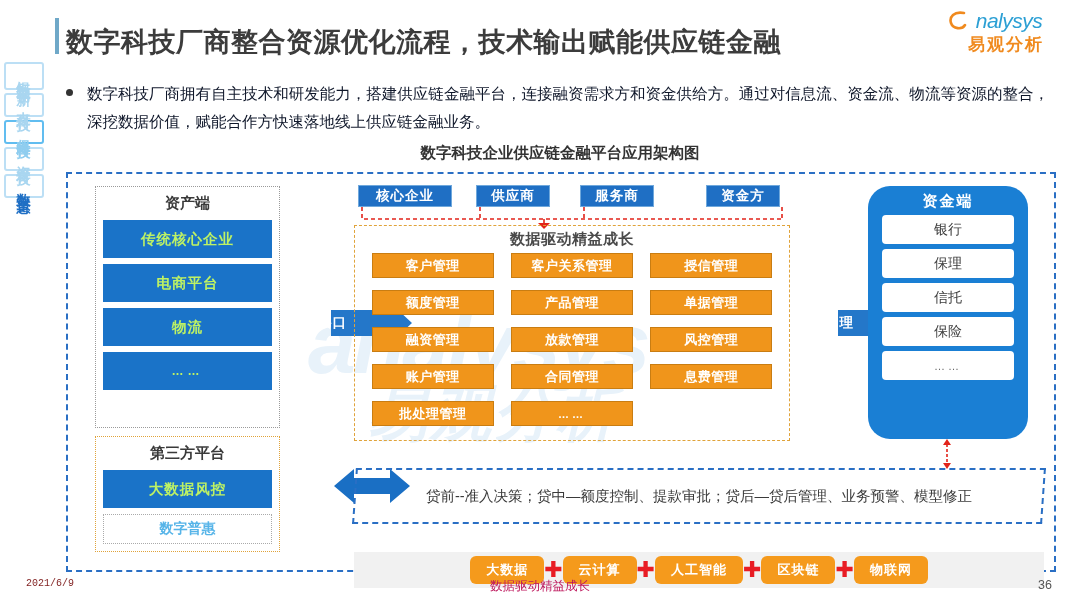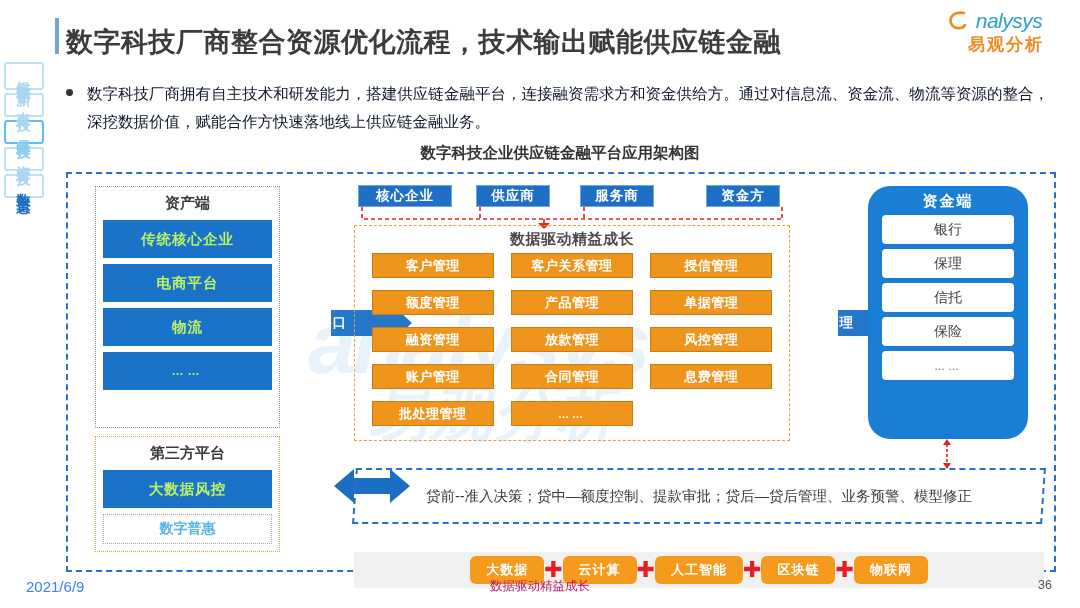--- a/index.html
+++ b/index.html
@@ -200,21 +200,21 @@
   }
   .tech-tag {
     background: #f59a1c; border-radius: 6px; color: #fff;
     font-size: 13px; font-weight: bold; padding: 5px 16px;
     letter-spacing: 1px;
   }
   .plus { color: #e81c24; font-size: 22px; font-weight: bold; line-height: 1; }
 
   
   #footer { position: absolute; left: 0; top: 578px; width: 1080px; height: 24px; }
-  #footer-date { position: absolute; left: 26px; top: 0; font-size: 15px; color: #3b82f6; }
+  #footer-date { position: absolute; left: 26px; top: 0; font-size: 10px; color: #7f1d1d; font-family: Liberation Mono, monospace; }
   #footer-center {
     position: absolute; left: 0; top: 0; width: 1080px; text-align: center;
     font-size: 12.5px; color: #be185d;
   }
   #footer-page { position: absolute; right: 28px; top: 0; font-size: 12.5px; color: #555; }
 </style>
 </head>
 <body>
 
 <div id="header">

